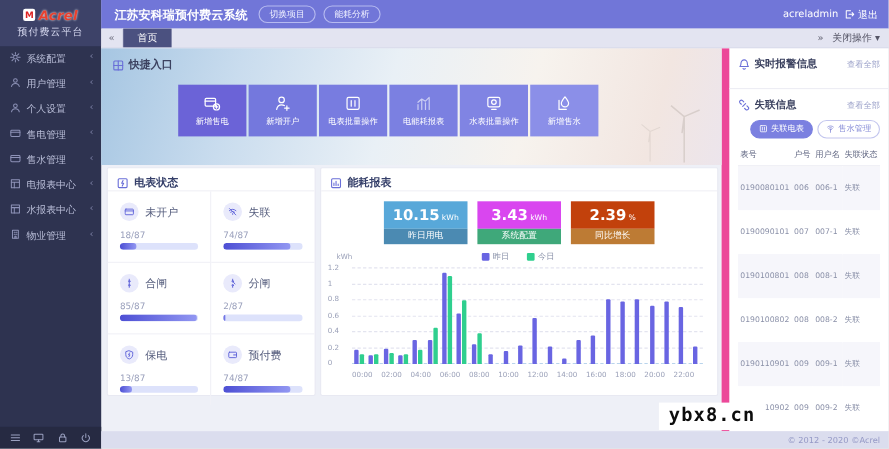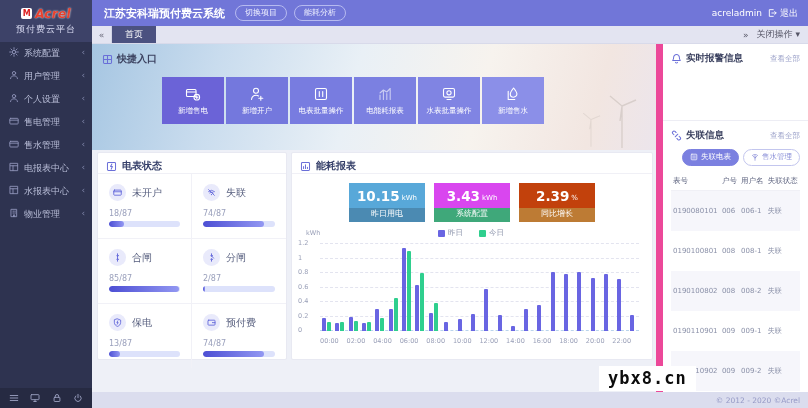--- a/index.html
+++ b/index.html
@@ -658,20 +658,26 @@
               </tr>
             </thead>
           <tbody id="rp-tbody">
               <tr>
                 <td>0190080101</td>
                 <td>006</td>
                 <td>006-1</td>
                 <td>失联</td>
               </tr>
               <tr>
+                <td>0190090101</td>
+                <td>007</td>
+                <td>007-1</td>
+                <td>失联</td>
+              </tr>
+              <tr>
                 <td>0190100801</td>
                 <td>008</td>
                 <td>008-1</td>
                 <td>失联</td>
               </tr>
               <tr>
                 <td>0190100802</td>
                 <td>008</td>
                 <td>008-2</td>
                 <td>失联</td>

